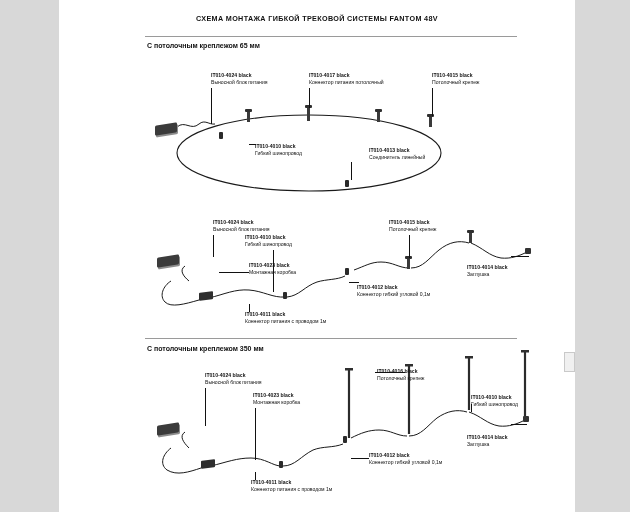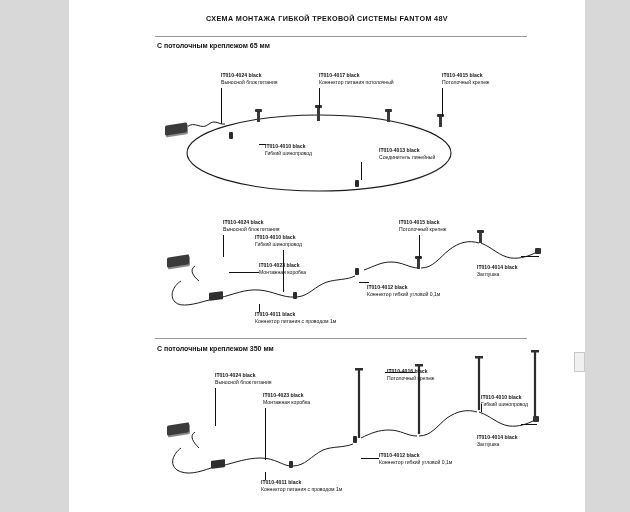--- a/index.html
+++ b/index.html
@@ -1,17 +1,17 @@
 <!DOCTYPE html>
 <html><head>
 <meta charset="utf-8">
 <style>
   html,body{margin:0;padding:0;background:#d8d8d8;}
   body{width:630px;height:512px;overflow:hidden;font-family:"Liberation Sans",sans-serif;}
-  #sheet{position:absolute;left:69px;top:0;width:516px;height:512px;background:#ffffff;}
+  #sheet{position:absolute;left:59px;top:0;width:516px;height:512px;background:#ffffff;}
   .title{position:absolute;left:0;top:14px;width:516px;text-align:center;font-size:7.2px;letter-spacing:.35px;color:#111;font-weight:bold;}
   .section-label{position:absolute;font-size:7px;font-weight:bold;color:#111;}
   .rule{position:absolute;height:1px;background:#9a9a9a;}
   .lbl{position:absolute;font-size:5.1px;color:#111;line-height:7.2px;white-space:nowrap;}
   .lbl b{font-weight:bold;display:block;}
   .lbl span{display:block;font-weight:normal;}
   .leader{position:absolute;background:#111;}
   svg{position:absolute;left:0;top:0;overflow:visible;}
   .node{position:absolute;}
   .conn{width:5px;height:9px;background:#2b2b2b;border-radius:1px;}

